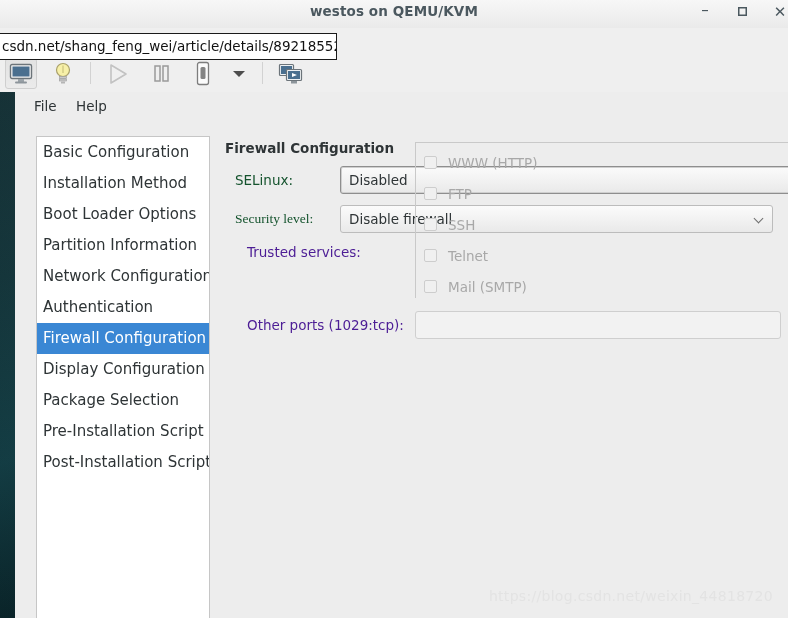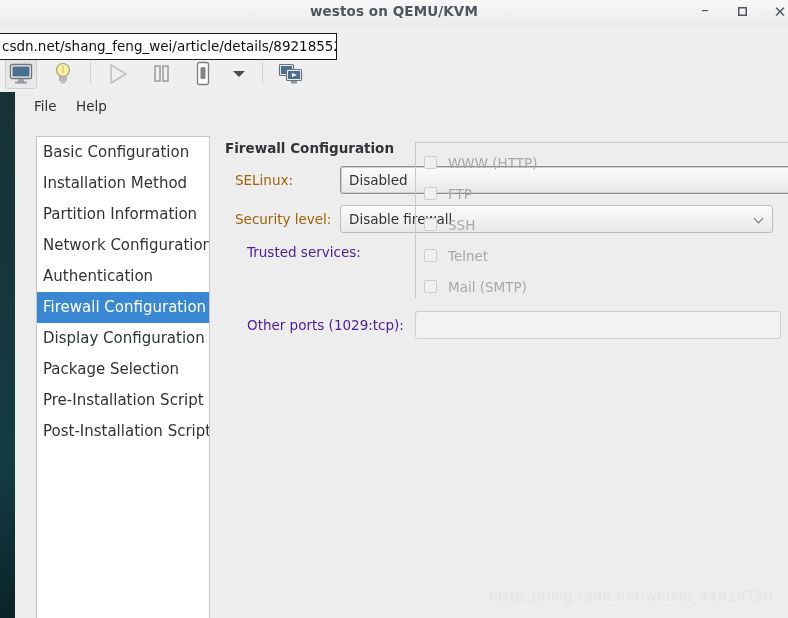--- a/index.html
+++ b/index.html
@@ -211,21 +211,21 @@
     position: absolute;
     left: 0; top: 4px;
     font-size: 13.5px;
     font-weight: bold;
     color: #2e3436;
   }
 
   .form-label {
     position: absolute;
     font-size: 13.5px;
-    color: #a16207;
+    color: #14532d;
     text-align: left;
     white-space: nowrap;
   }
   .form-label.dim { color: #4c1d95; }
 
   
   .combo {
     position: absolute;
     height: 28px;
     background: linear-gradient(to bottom, #fbfbfb 0%, #f3f3f3 45%, #e9e9e9 100%);
@@ -444,41 +444,42 @@
     <div id="app-window">
 
       <div id="app-menubar">
         <div class="app-menu-item" id="app-menu-file">File</div>
         <div class="app-menu-item" id="app-menu-help">Help</div>
       </div>
 
       <div id="nav-panel">
         <div class="nav-item">Basic Configuration</div>
         <div class="nav-item">Installation Method</div>
+        <div class="nav-item">Boot Loader Options</div>
         <div class="nav-item">Partition Information</div>
         <div class="nav-item">Network Configuration</div>
         <div class="nav-item">Authentication</div>
         <div class="nav-item selected">Firewall Configuration</div>
         <div class="nav-item">Display Configuration</div>
         <div class="nav-item">Package Selection</div>
         <div class="nav-item">Pre-Installation Script</div>
         <div class="nav-item">Post-Installation Script</div>
       </div>
 
       <div id="content">
 
         <div id="content-title">Firewall Configuration</div>
 
         <div class="form-label" style="left:10px; top:36px;">SELinux:</div>
         <div class="combo focused" style="left:115px; top:30px; width:470px;">
           <span class="combo-text">Disabled</span>
           <span class="chev"></span>
         </div>
 
-        <div class="form-label" style="left:10px; top:75px;">Security level:</div>
+        <div class="form-label" style="left:10px; top:75px;font-family:Liberation Serif, serif;">Security level:</div>
         <div class="combo" style="left:115px; top:69px; width:433px;">
           <span class="combo-text">Disable firewall</span>
           <span class="chev"></span>
         </div>
 
         <div class="form-label dim" style="left:22px; top:108px;">Trusted services:</div>
 
         <div id="services-box">
           <div class="service-row" style="top:8px;">
             <span class="cbox"></span>

